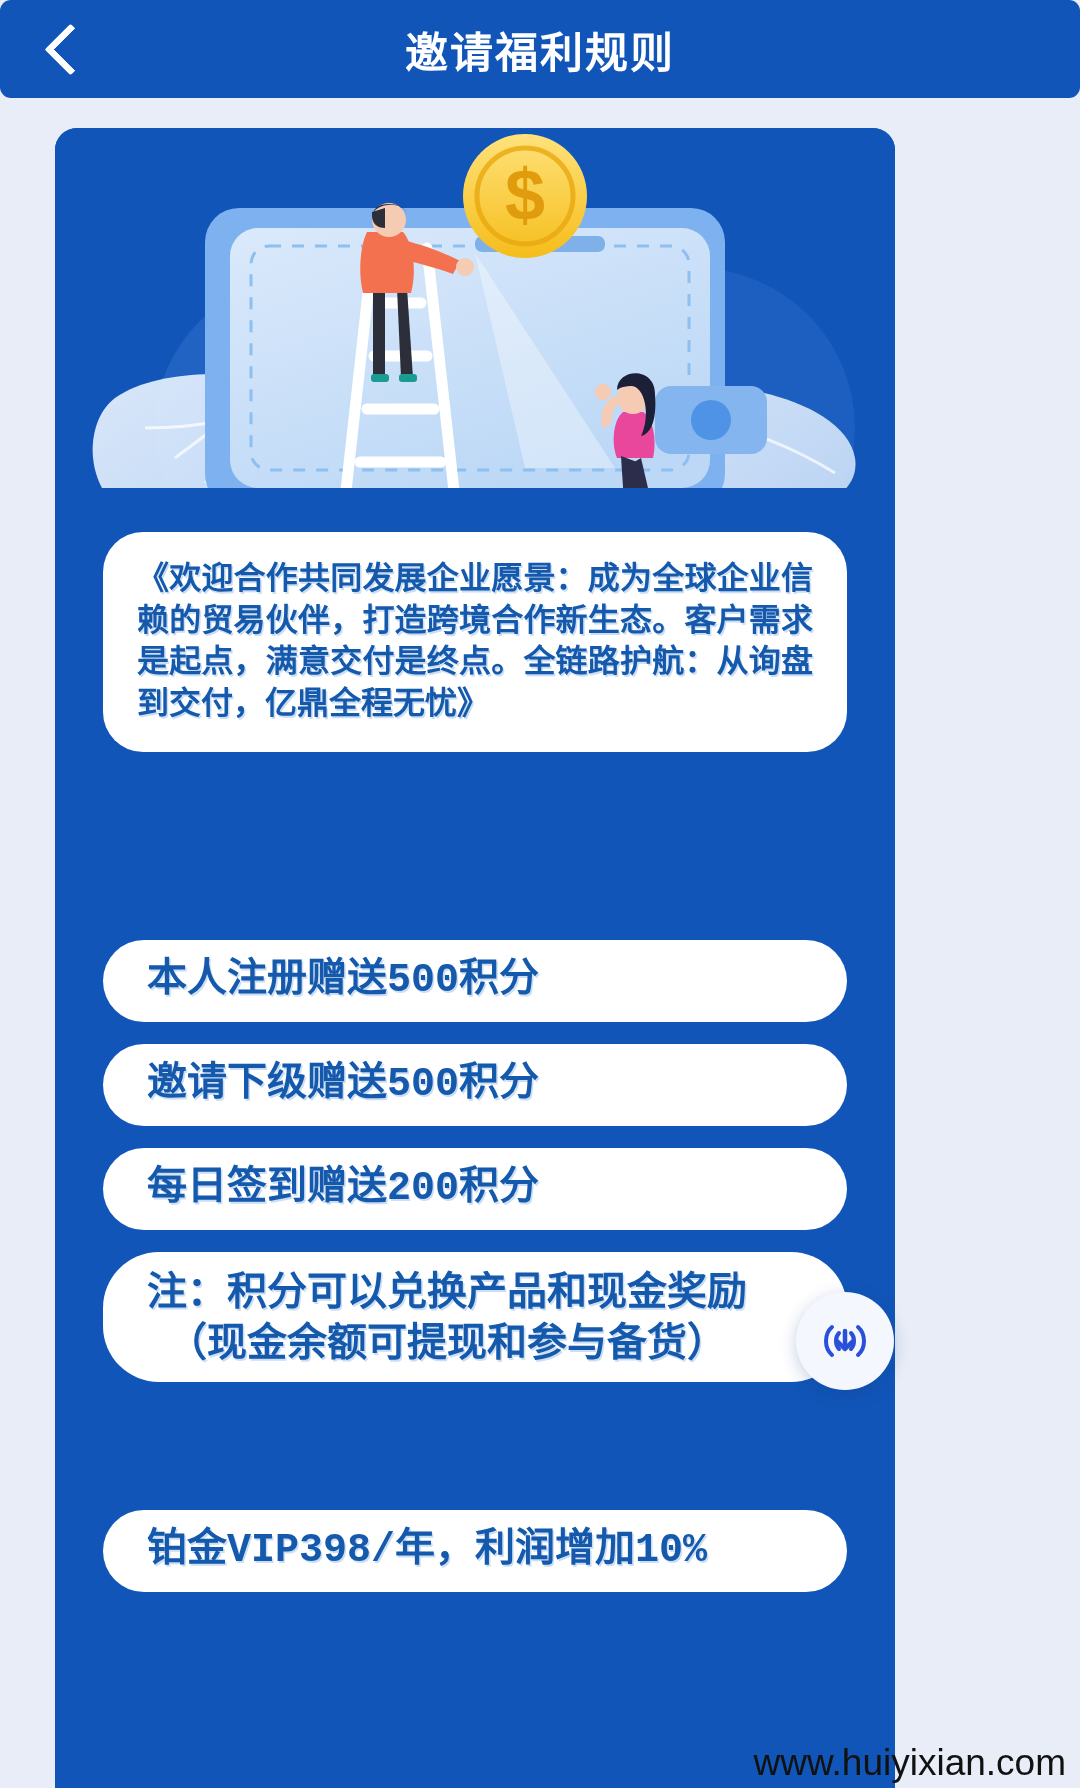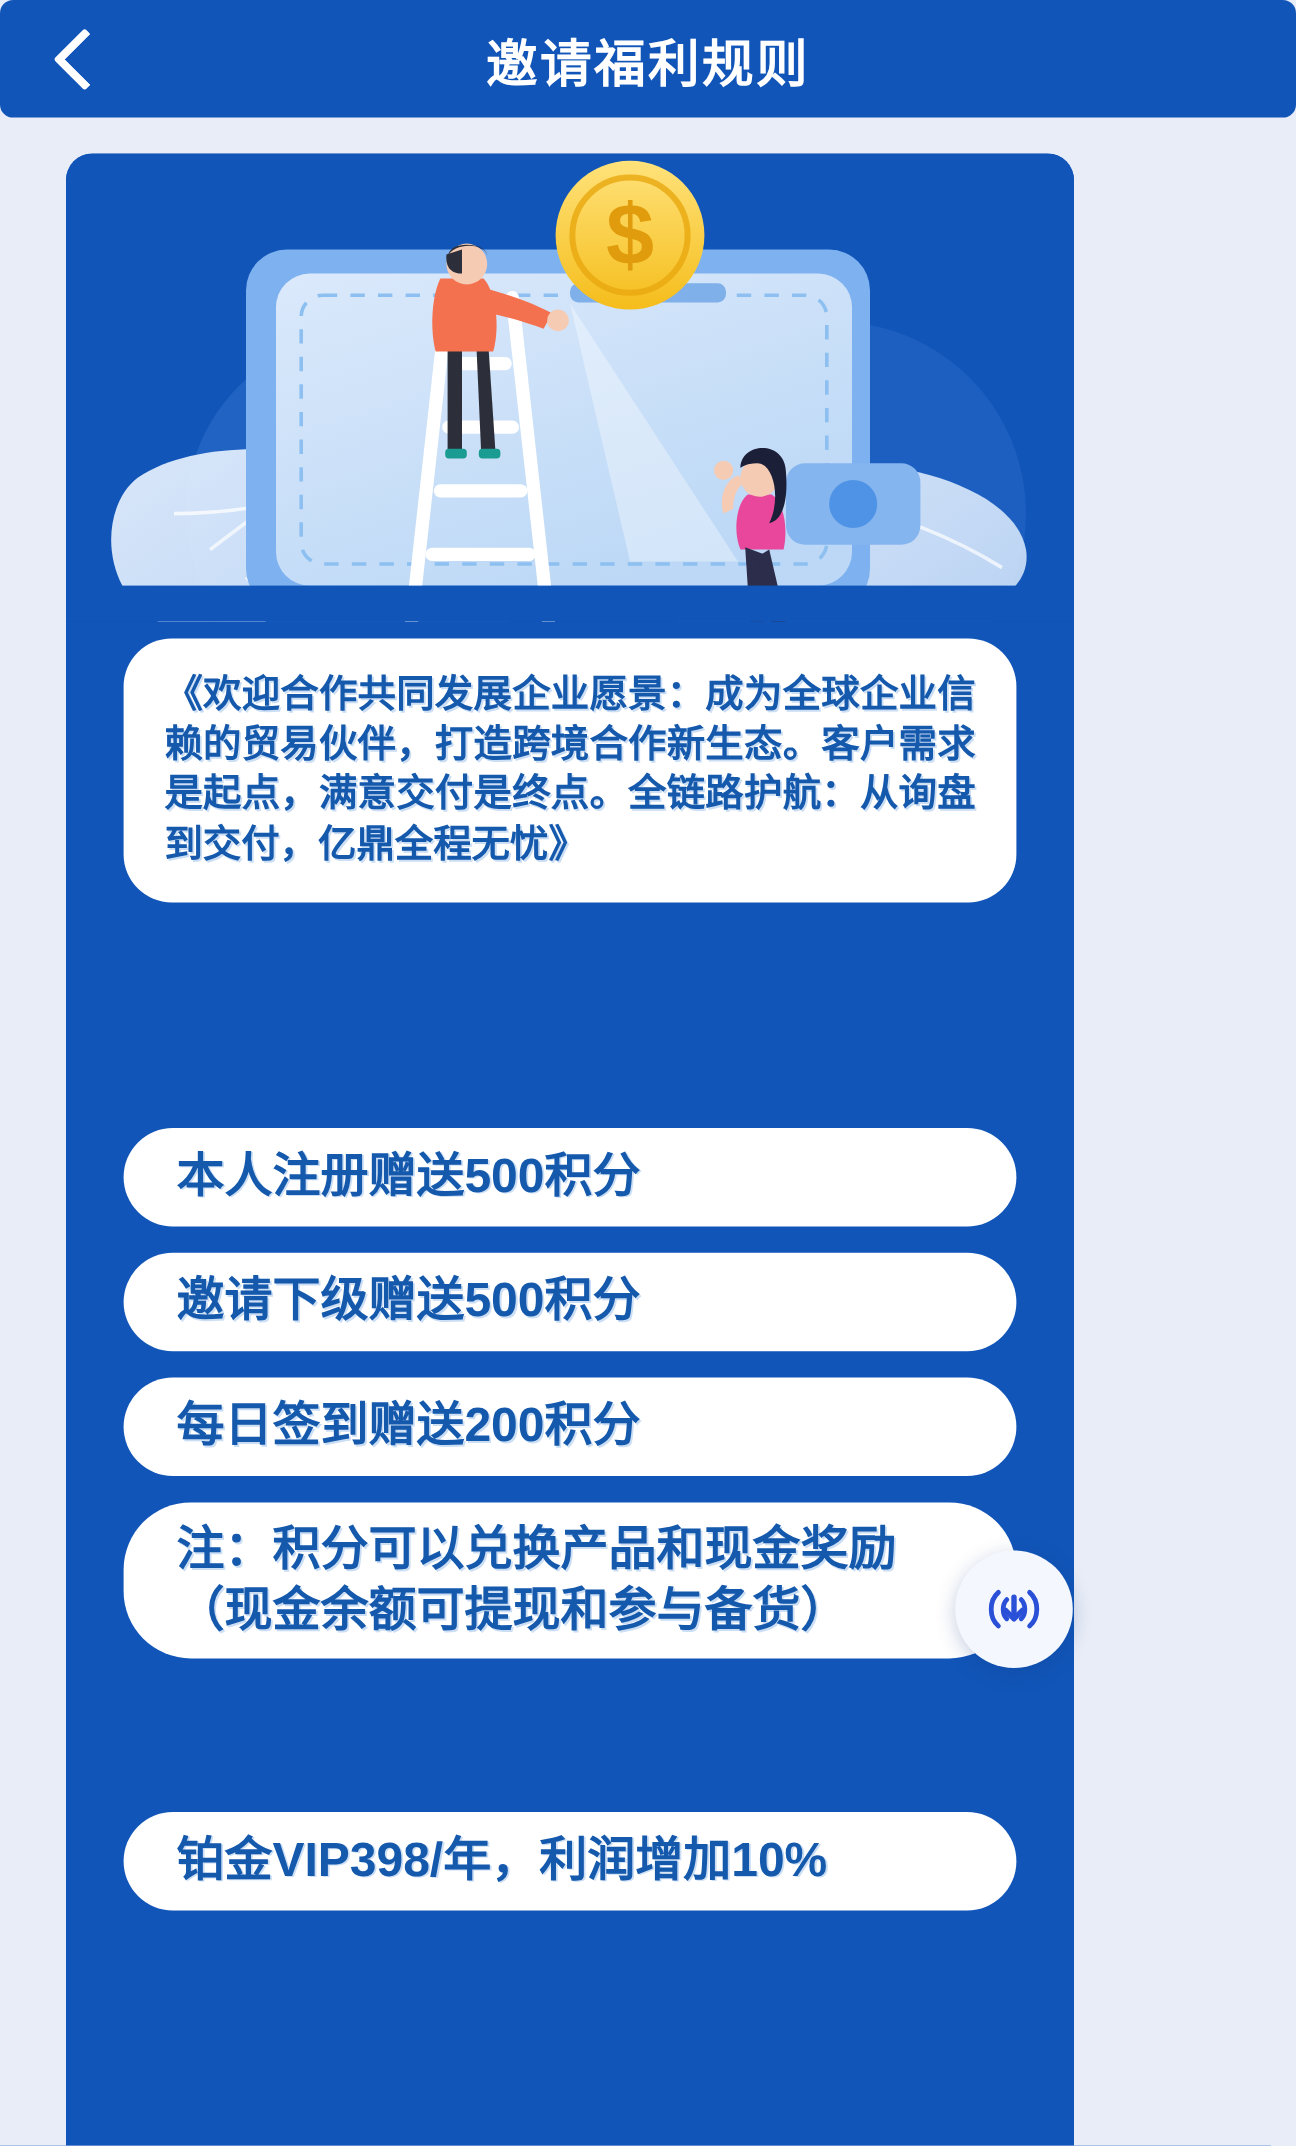--- a/index.html
+++ b/index.html
@@ -50,22 +50,22 @@
     letter-spacing:0px;text-align:justify;
     text-shadow:1.5px 1.5px 0 rgba(160,195,235,.55);
   }
 
   .pill{
     position:absolute;left:48px;width:744px;
     background:#ffffff;border-radius:56px;
     display:flex;align-items:center;
     box-sizing:border-box;padding:0 44px;
   }
-  .pill-one{height:82px;}
-  .pill-two{height:130px;padding-top:8px;padding-bottom:8px;align-items:center;}
+  .pill-one{height:82px;font-family:Liberation Mono, monospace;}
+  .pill-two{height:130px;padding-top:8px;padding-bottom:8px;align-items:center;text-align:center;}
   .pill-text{
     color:#1559ad;font-size:40px;font-weight:bold;line-height:1.28;
     text-shadow:1.5px 1.5px 0 rgba(160,195,235,.55);
   }
 
   
   .fab{
     position:absolute;left:796px;top:1292px;width:98px;height:98px;
     border-radius:50%;background:#f4f7fd;
     box-shadow:0 4px 16px rgba(20,60,130,.25);
@@ -214,14 +214,15 @@
       </g>
       <g fill="none" stroke="#2b50d8" stroke-width="4.5" stroke-linecap="round" stroke-linejoin="round">
         <line x1="31" y1="21" x2="31" y2="38"></line>
         <polyline points="24,32 31,39 38,32"></polyline>
       </g>
     </svg>
   </div>
 
   <div class="bottom-strip"></div>
 
+  <div class="watermark">www.huiyixian.com</div>
 
 </div>
 
 </body></html>

